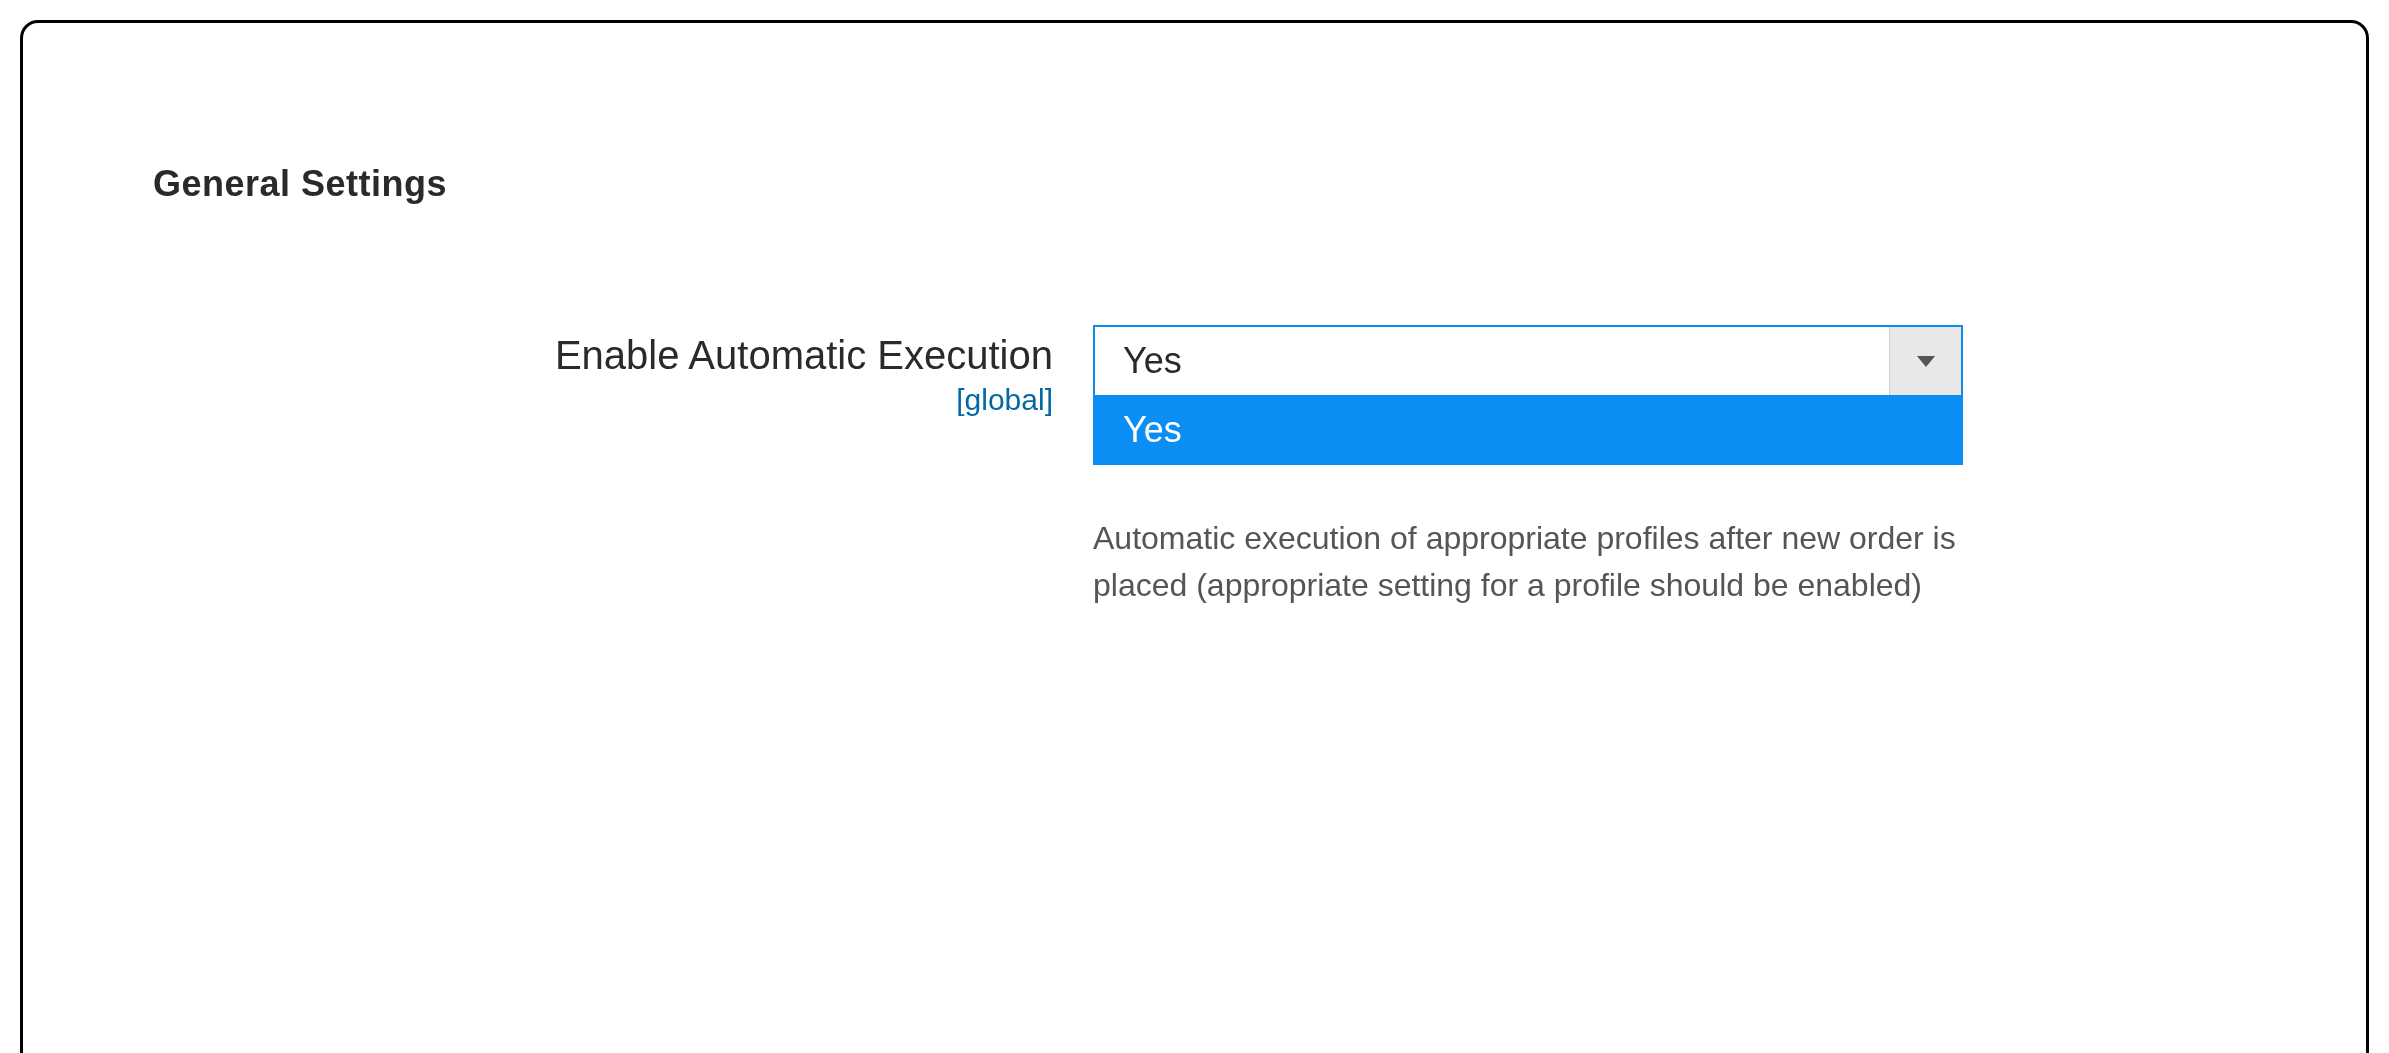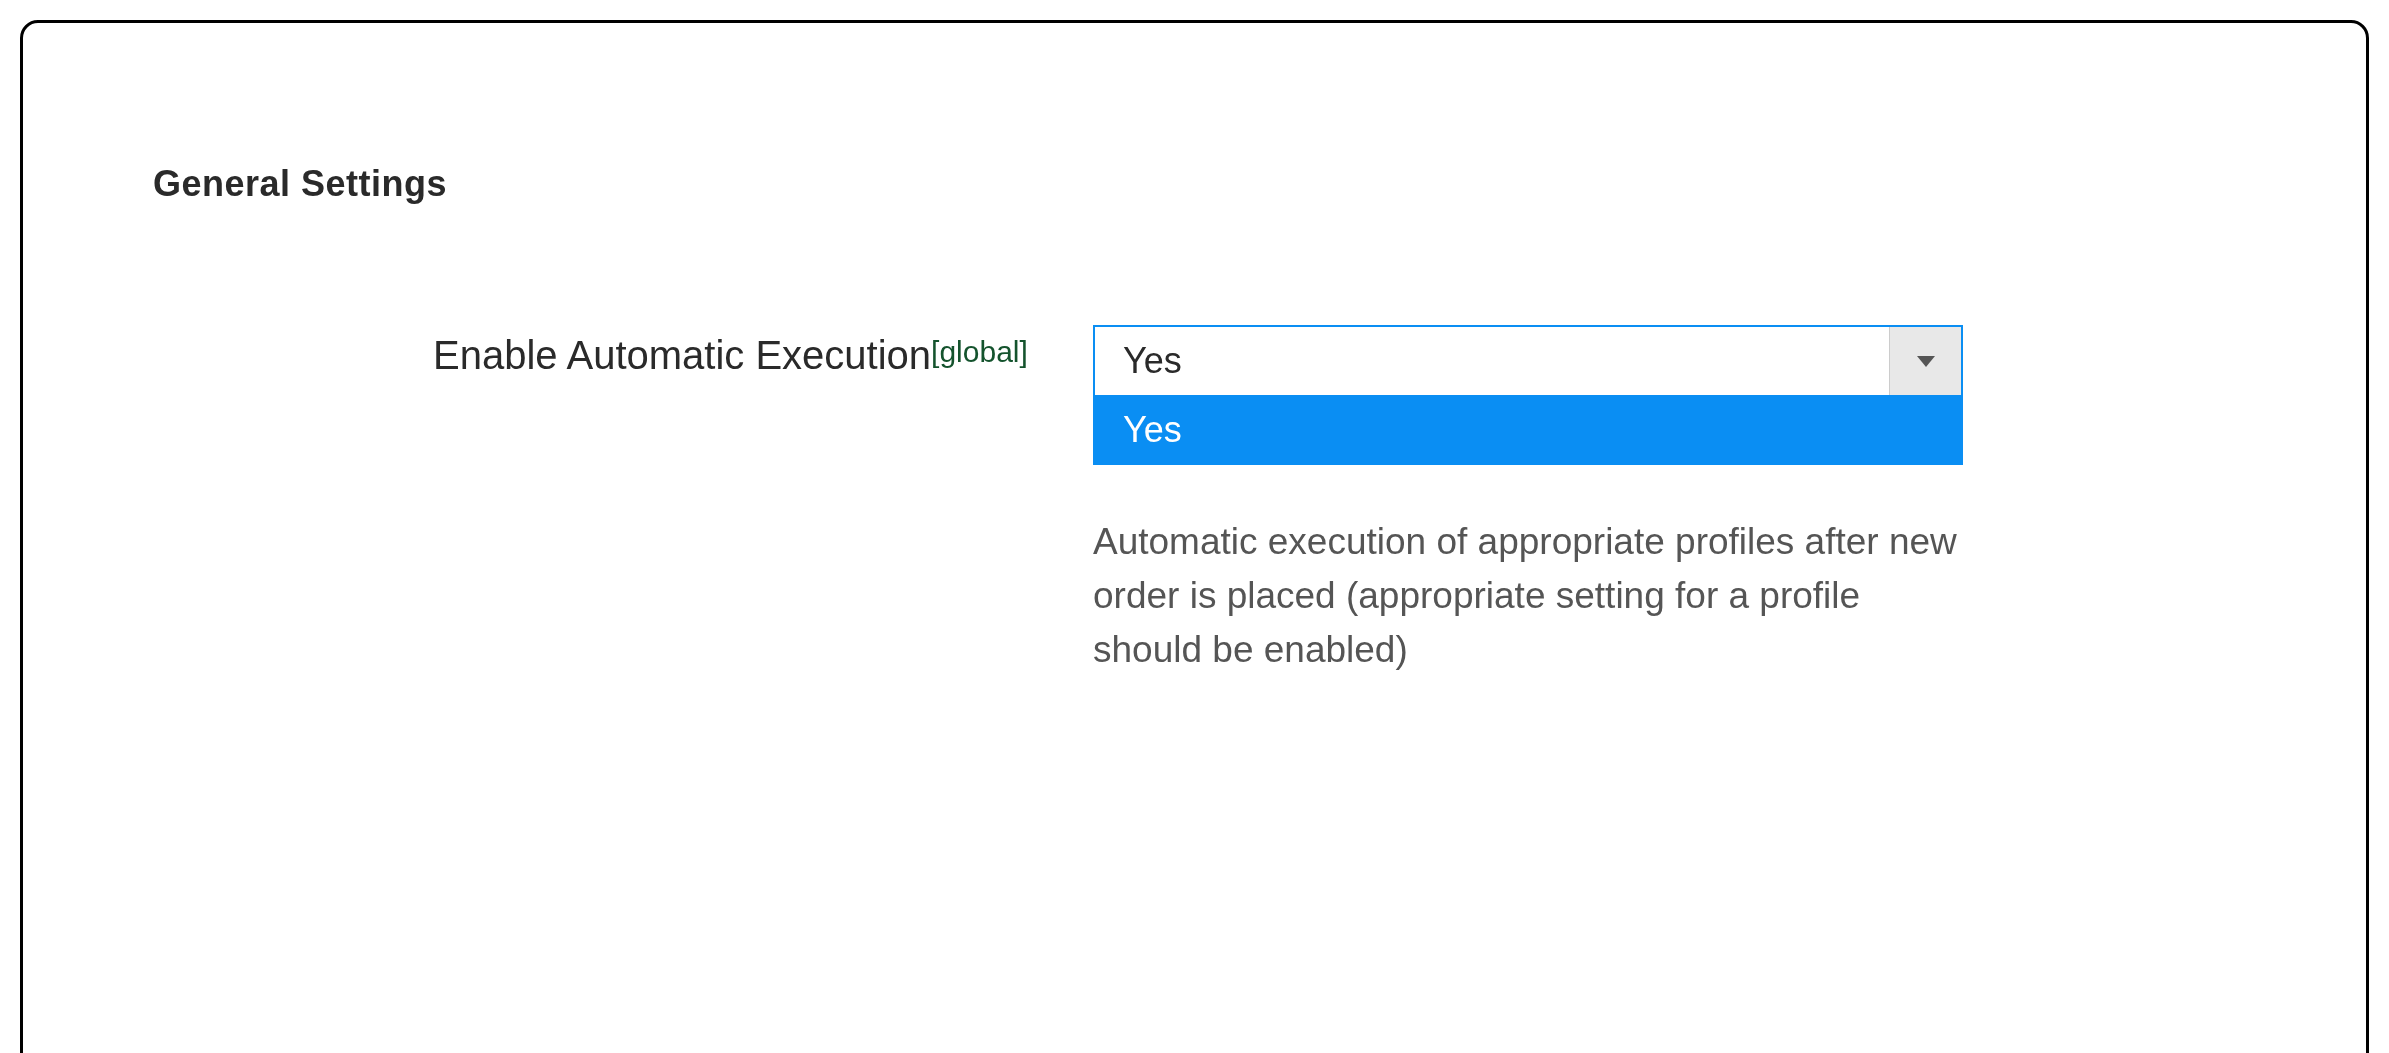--- a/index.html
+++ b/index.html
@@ -29,33 +29,34 @@
     letter-spacing: 0.5px;
   }
   .form-row {
     display: flex;
     align-items: flex-start;
     gap: 40px;
     margin-left: 280px;
   }
   .label-col {
     display: flex;
-    flex-direction: row;
+    flex-direction: column;
+    align-items: flex-end;
     min-width: 620px;
     padding-top: 6px;
   }
   .field-label {
     font-size: 40px;
     color: #2a2a2a;
     font-weight: 400;
     line-height: 1.2;
   }
   .scope-hint {
     font-size: 30px;
-    color: #14532d;
+    color: #0369a1;
     margin-top: 4px;
   }
   .control-col {
     flex: 1;
     max-width: 870px;
     position: relative;
   }
   .select-wrapper {
     position: relative;
   }
@@ -102,21 +103,21 @@
     color: #2a2a2a;
     cursor: pointer;
     line-height: 1.4;
   }
   .dropdown-option.selected {
     background: #0a8ef3;
     color: #fff;
   }
   .help-text {
     margin-top: 50px;
-    font-size: 37px;
+    font-size: 32px;
     color: #555;
     line-height: 1.45;
     max-width: 880px;
   }
 </style>
 </head>
 <body>
 
 <div class="panel">
   <h1 class="section-title">General Settings</h1>

